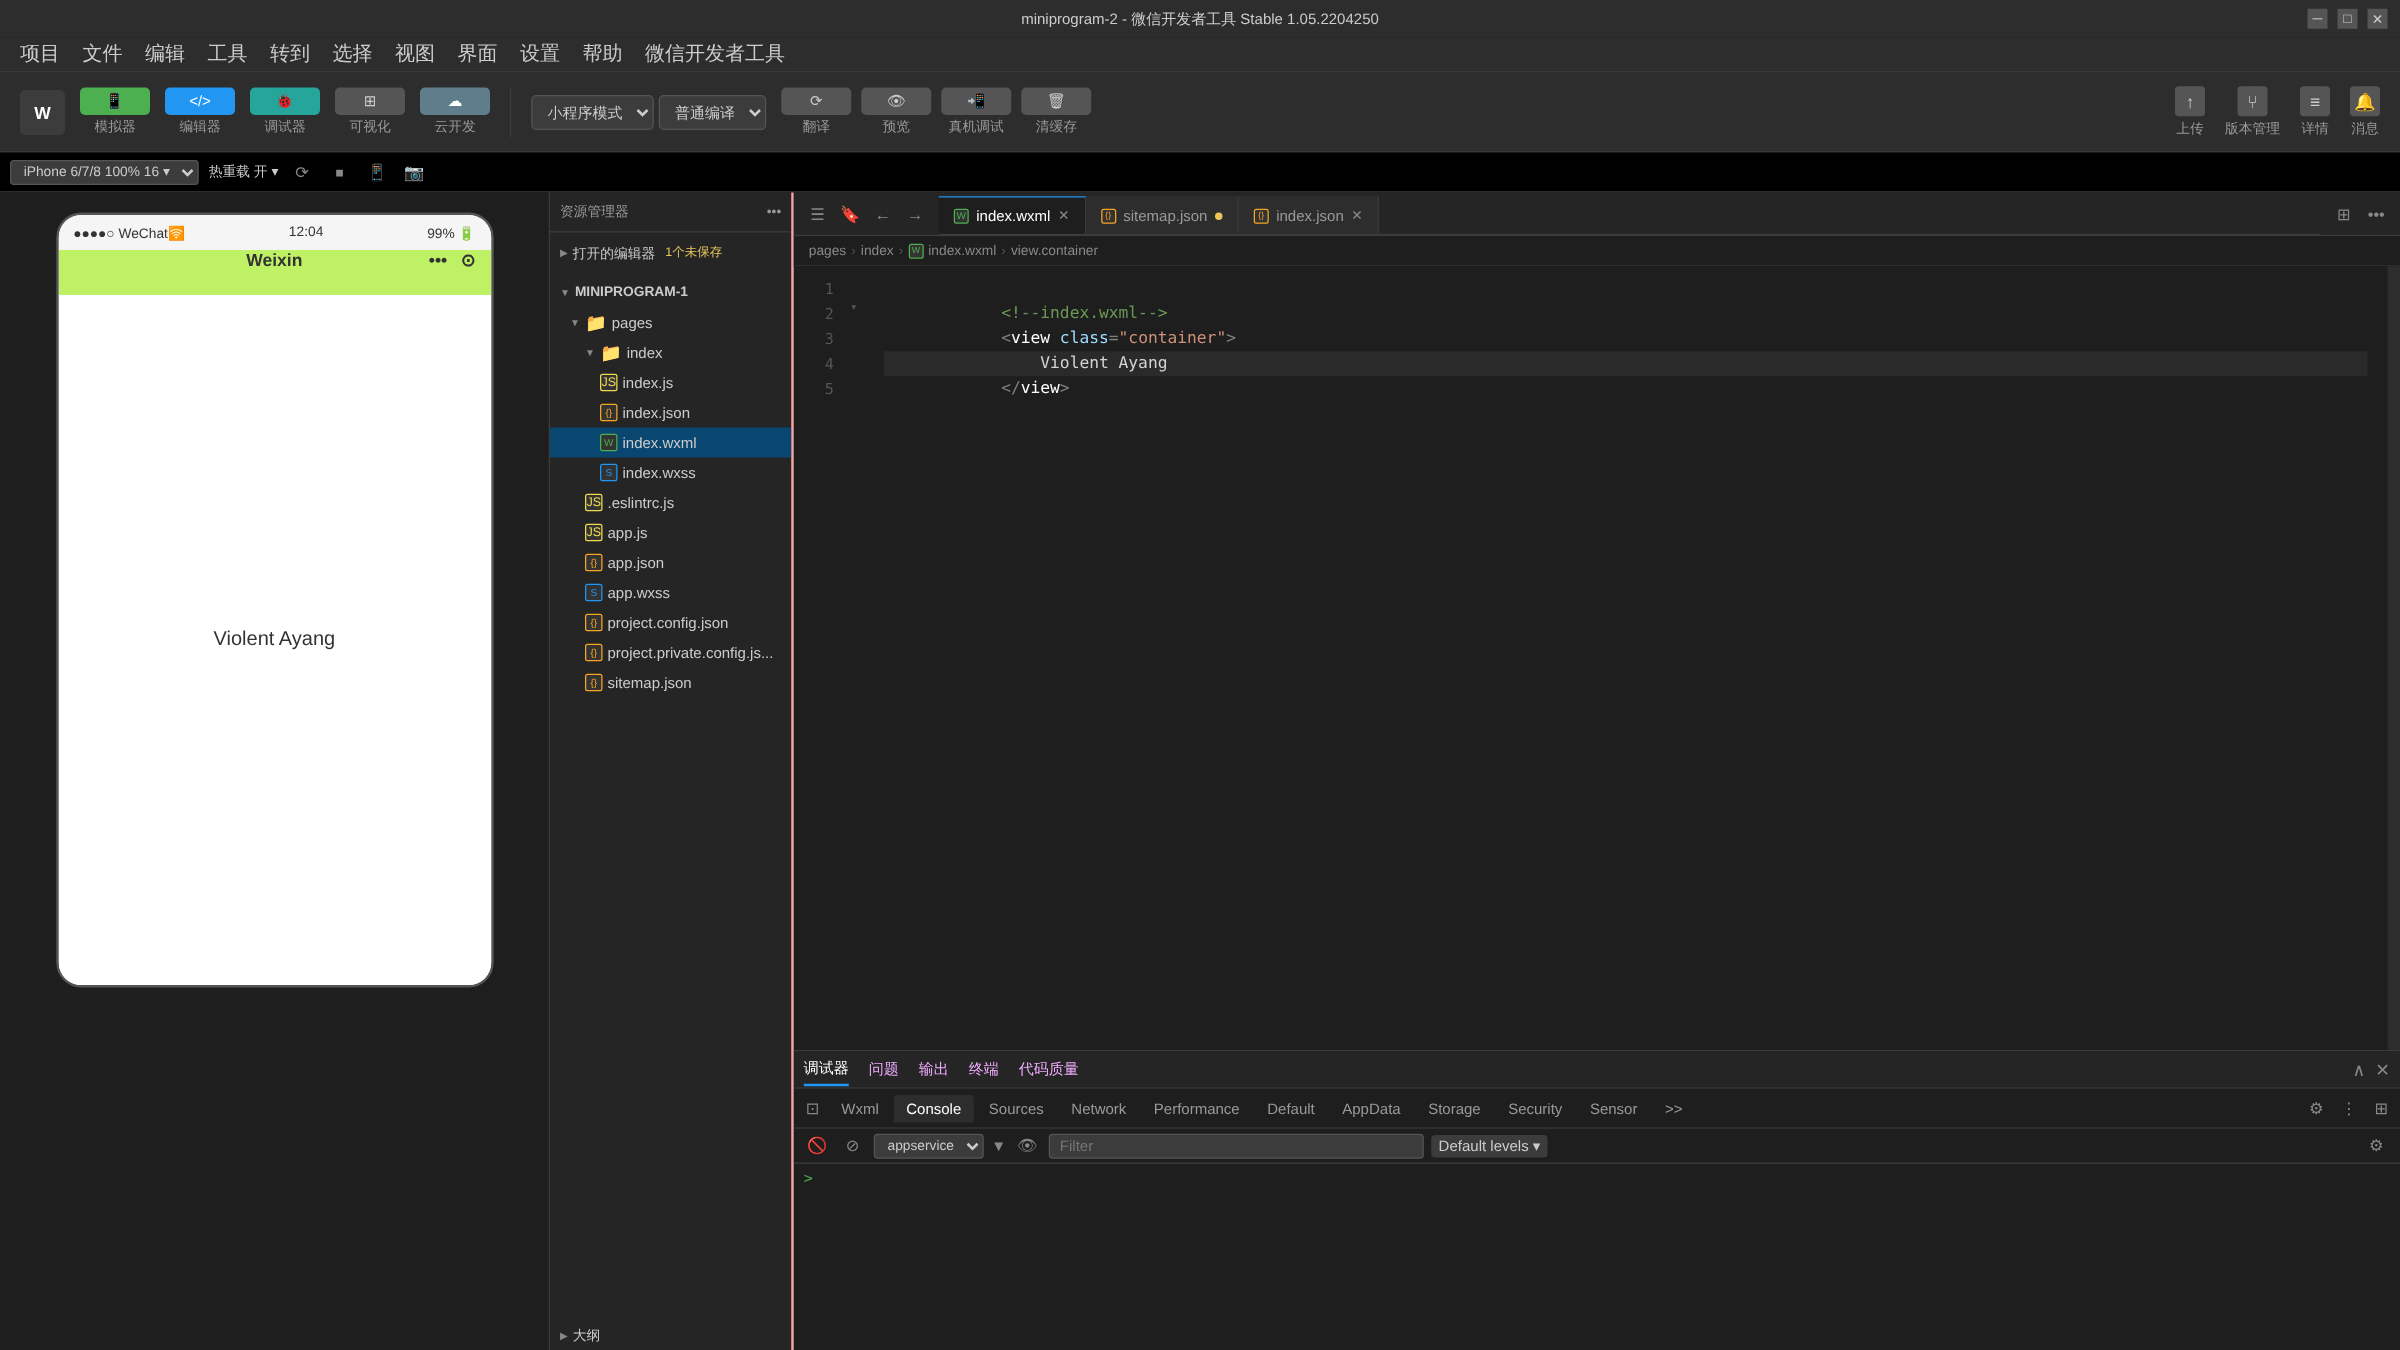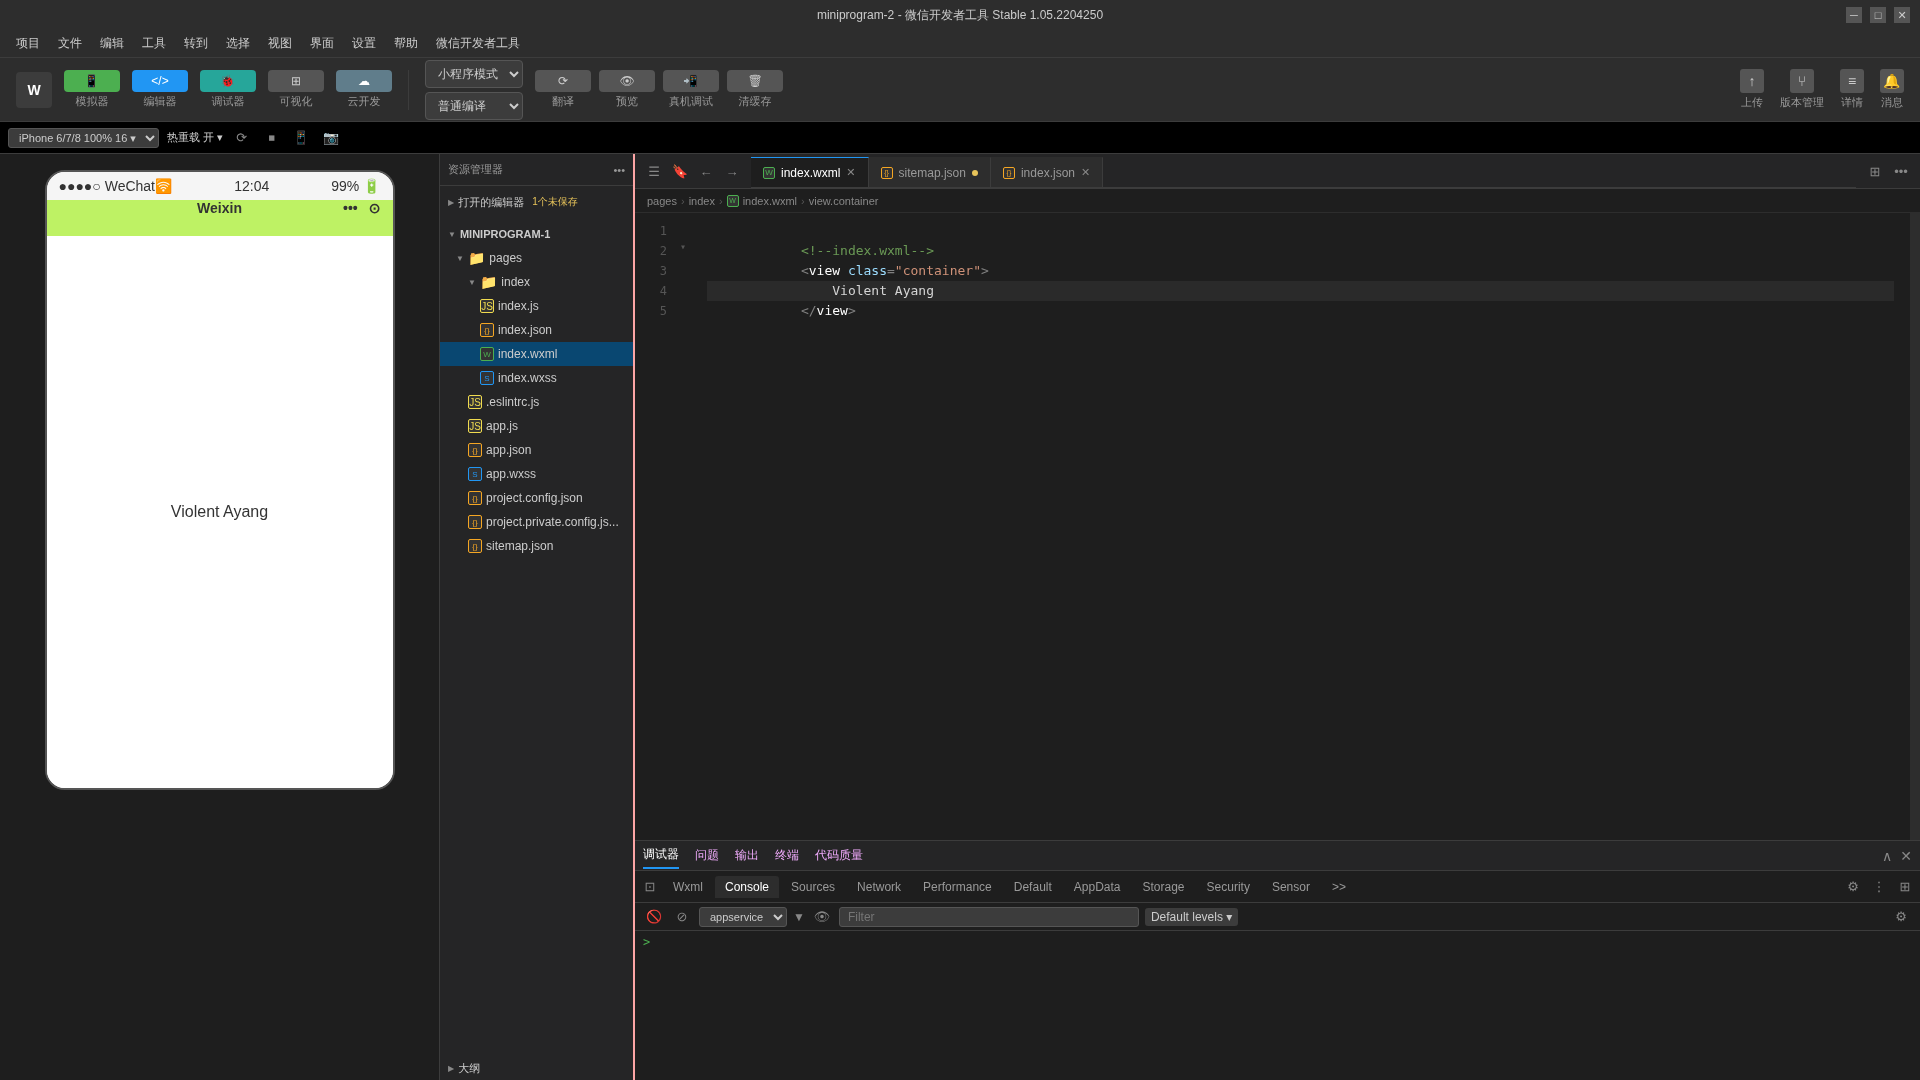--- a/index.html
+++ b/index.html
@@ -39,21 +39,21 @@
       display: flex;
       align-items: center;
       padding: 0 8px;
       gap: 2px;
       border-bottom: 1px solid #3c3c3c;
     }
     .menu-item {
       padding: 3px 8px;
       color: #cccccc;
       cursor: pointer;
-      font-size: 12px;
+      font-size: 16px;
       border-radius: 3px;
     }
 
     
     .toolbar {
       height: 64px;
       background: #2d2d2d;
       display: flex;
       align-items: center;
       padding: 0 16px;
@@ -182,21 +182,21 @@
       overflow: hidden;
       position: relative;
     }
     .phone-status-bar {
       height: 28px;
       background: #f5f5f5;
       display: flex;
       align-items: center;
       justify-content: space-between;
       padding: 0 12px;
-      font-size: 14px;
+      font-size: 11px;
       color: #333;
     }
     .phone-signal { display: flex; gap: 2px; align-items: center; }
     .phone-nav {
       height: 36px;
       background: #bef264;
       display: flex;
       align-items: flex-start;
       justify-content: center;
       font-size: 14px;
@@ -497,21 +497,21 @@
 
   <div class="toolbar-group">
     <button class="toolbar-btn btn-cloud">
       <span>☁</span>
     </button>
     <span class="toolbar-label">云开发</span>
   </div>
 
   <div class="toolbar-divider"></div>
 
-  <div style="display:flex;flex-direction:column;gap:4px;">
+  <div style="display:flex;flex-direction:row;gap:4px;">
     <select class="toolbar-select">
       <option>小程序模式</option>
     </select>
     <select class="toolbar-select">
       <option>普通编译</option>
     </select>
   </div>
 
   <div style="display:flex;gap:8px;align-items:center;">
     <div class="toolbar-group">

